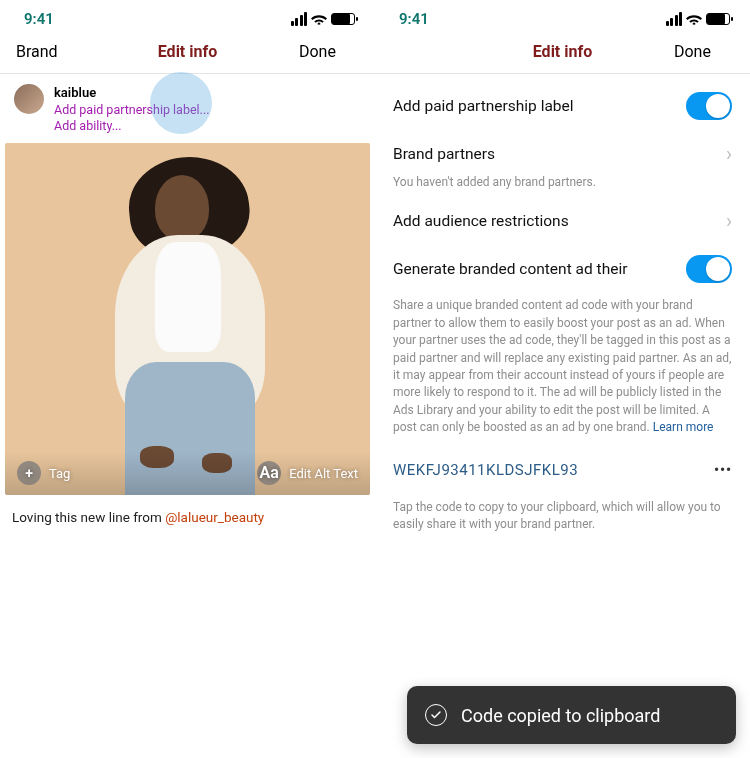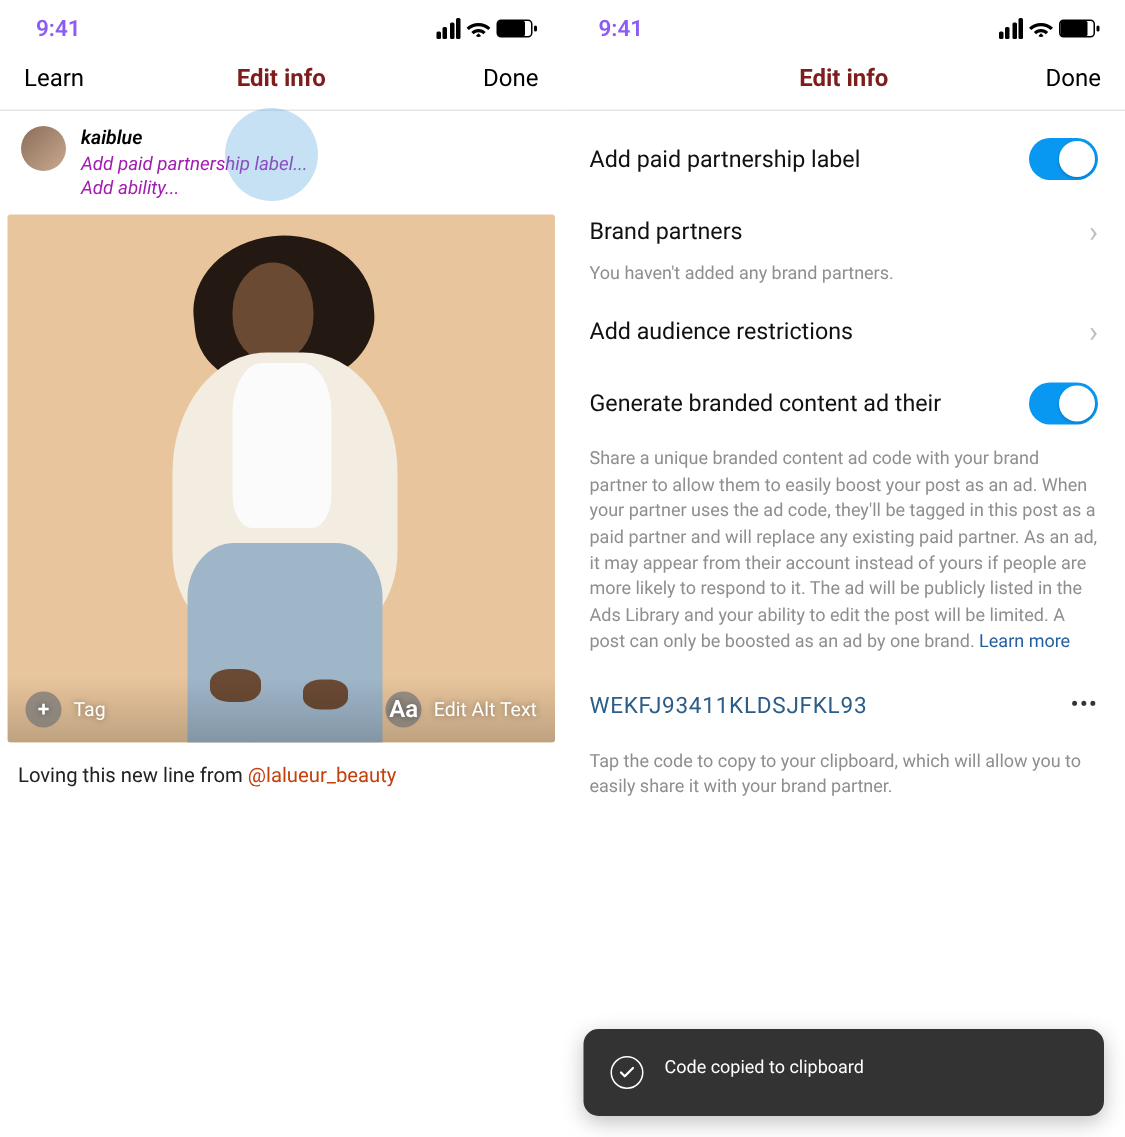--- a/index.html
+++ b/index.html
@@ -22,21 +22,21 @@
   .phone-left { border-right: 0px solid transparent; }
 
   
   .status-bar {
     display: flex;
     align-items: center;
     justify-content: space-between;
     padding: 10px 20px 4px 24px;
     font-size: 15px;
     font-weight: 600;
-    color: #8b5cf6;
+    color: #0f766e;
   }
   .status-icons { display: flex; align-items: center; gap: 4px; }
   .sig-bars { display: flex; align-items: flex-end; gap: 1.5px; }
   .sig-bars span {
     display: inline-block; width: 3px; background: #000; border-radius: 1px;
   }
   .sig-bars span:nth-child(1){height:5px;}
   .sig-bars span:nth-child(2){height:8px;}
   .sig-bars span:nth-child(3){height:11px;}
   .sig-bars span:nth-child(4){height:14px;}
@@ -45,35 +45,35 @@
   .batt::after { content:""; position:absolute; right:-4px; top:3px; width:2px; height:4px; background:#000; border-radius:1px; }
   .batt i { display:block; width:80%; height:100%; background:#000; border-radius:1px; }
 
   
   .nav-bar {
     display:flex; align-items:center; justify-content:space-between;
     padding: 10px 16px 12px 16px;
     border-bottom: 1px solid #e5e5e5;
   }
   .nav-side { font-size:16px; color:#000; min-width:60px; }
-  .nav-right { text-align:right; }
+  .nav-right { text-align:left; }
   .nav-title { font-size:16px; font-weight:700; color:#7f1d1d; }
 
   
   .post-header {
     display:flex; align-items:flex-start; gap:10px;
     padding: 10px 14px 8px 14px;
     position: relative;
   }
   .avatar {
     width:30px; height:30px; border-radius:50%;
     background: linear-gradient(135deg,#8a6d5a 0%, #caa98f 100%);
     flex-shrink:0;
   }
-  .post-meta { font-size:12.5px; line-height:1.35;font-style:italic; }
+  .post-meta { font-size:12.5px; line-height:1.35; }
   .post-meta .uname { font-weight:600; font-size:13px; color:#000; }
   .post-meta .sub { color:#a21caf; }
   .tap-hint {
     position:absolute; left:150px; top:-2px;
     width:62px; height:62px; border-radius:50%;
     background:rgba(90,170,220,0.35);
     pointer-events:none;
   }
 
   .photo {
@@ -162,26 +162,26 @@
     display:flex; align-items:center; justify-content:space-between;
     padding: 10px 18px 6px 18px;
   }
   .code-val {
     font-size:15px; font-weight:400; letter-spacing:0.5px;
     color:#2c5c88;
   }
   .more-dots { color:#333; letter-spacing:1px; font-weight:700; font-size:14px; }
 
   .toast {
-    position:absolute; left:14px; right:14px; bottom:14px;
+    position:absolute; left:32px; right:14px; bottom:14px;
     background:#333333; color:#fff;
     border-radius:10px;
     padding:18px 18px;
-    display:flex; align-items:flex-start; gap:14px;
-    font-size:12px;
+    display:flex; align-items:flex-end; gap:14px;
+    font-size:18px;
     box-shadow:0 4px 14px rgba(0,0,0,0.25);
   }
   .check-circ {
     width:22px; height:22px; border:1.8px solid #fff; border-radius:50%;
     display:flex; align-items:center; justify-content:center;
     flex-shrink:0;
   }
   .check-circ svg { width:12px; height:12px; }
 </style>
 </head>
@@ -201,21 +201,21 @@
       <svg class="wifi-icon" viewBox="0 0 24 18">
           <path fill="#000" d="M12 17.5c1 0 1.9-.4 2.6-1.1l-2.6-2.6-2.6 2.6c.7.7 1.6 1.1 2.6 1.1zm0-14C7.3 3.5 3 5.3 0 8.3l2.3 2.3C4.8 8.1 8.2 6.7 12 6.7s7.2 1.4 9.7 3.9L24 8.3C21 5.3 16.7 3.5 12 3.5zm0 6.1c-2.8 0-5.3 1.1-7.2 2.9l2.3 2.3c1.3-1.2 3-2 4.9-2s3.6.8 4.9 2l2.3-2.3c-1.9-1.8-4.4-2.9-7.2-2.9z"></path>
         </svg>
       <span class="batt">
           <i></i>
         </span>
     </div>
   </div>
 
   <div class="nav-bar">
-    <span class="nav-side">Learn</span>
+    <span class="nav-side">Brand</span>
     <span class="nav-title">Edit info</span>
     <span class="nav-side nav-right">Done</span>
   </div>
 
   <div class="post-header">
     <div class="avatar"></div>
     <div class="post-meta">
       <div class="uname">kaiblue</div>
       <div class="sub">Add paid partnership label...</div>
       <div class="sub">Add ability...</div>

